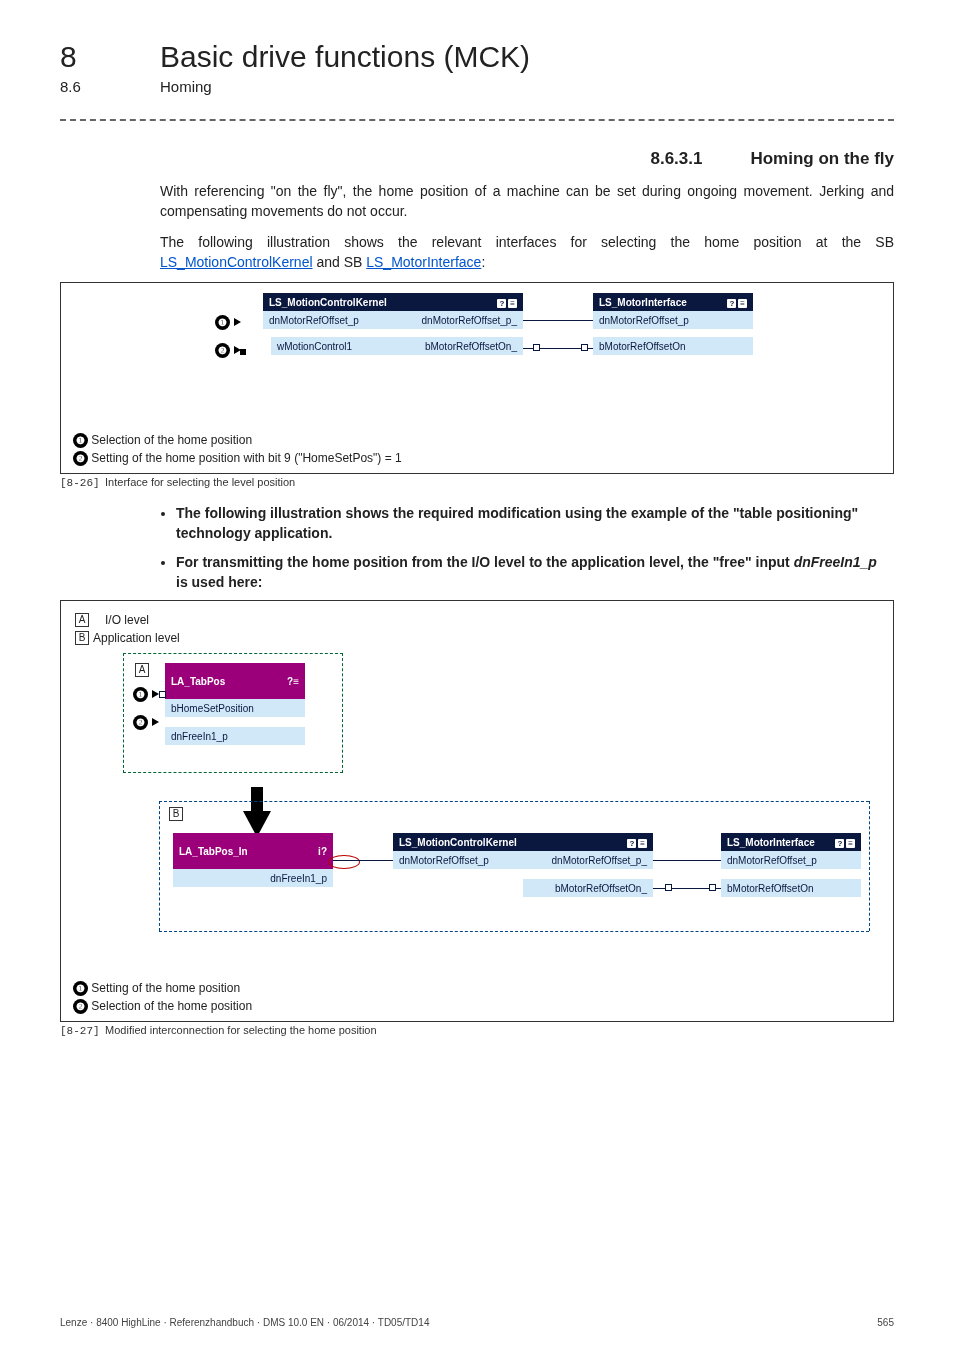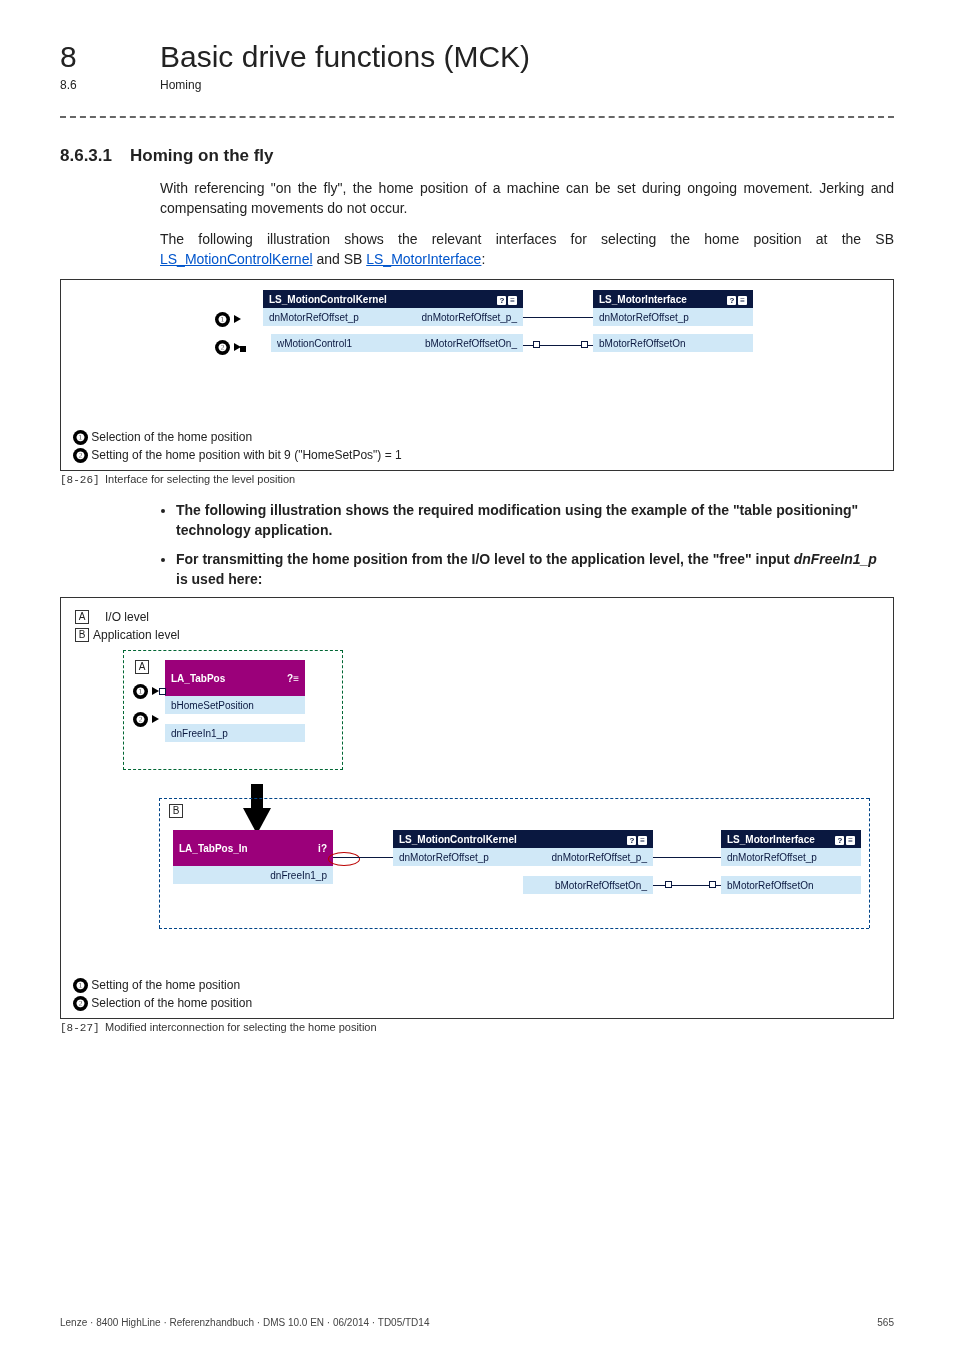--- a/index.html
+++ b/index.html
@@ -1,24 +1,24 @@
 <!DOCTYPE html>
 <html><head>
 <meta charset="utf-8">
 <style>
   * { box-sizing: border-box; margin: 0; padding: 0; }
   html, body { width: 954px; height: 1350px; background: #fff; font-family: "Segoe UI", Arial, sans-serif; color: #222; }
   .page { padding: 40px 60px 20px 60px; position: relative; height: 100%; }
   .hdr-row { display: flex; align-items: baseline; gap: 50px; margin-bottom: 4px; }
   .chnum { font-size: 30px; font-weight: 400; width: 50px; }
   .chtitle { font-size: 30px; font-weight: 400; }
-  .subrow { display: flex; gap: 50px; font-size: 12px; margin-bottom: 24px; }
+  .subrow { display: flex; gap: 50px; font-size: 15px; margin-bottom: 24px; }
   .subnum { width: 50px; }
   .dashline { border-top: 2px dashed #666; margin-bottom: 28px; }
-  .sec-row { display: flex; margin-bottom: 12px; }
+  .sec-row { display: flex; gap: 30px; margin-bottom: 12px; justify-content: flex-end; }
   .secnum { font-size: 17px; font-weight: 700; width: 70px; }
   .sectitle { font-size: 17px; font-weight: 700; }
   .body-indent { margin-left: 100px; }
   p.para { font-size: 14px; line-height: 1.45; margin-bottom: 10px; text-align: justify; }
   a.link { color: #0055cc; text-decoration: underline; }
   ul.bul { list-style: disc; margin-left: 116px; margin-bottom: 8px; font-weight: bold; }
   ul.bul li { font-size: 14px; line-height: 1.45; margin-bottom: 8px; padding-right: 10px; }
   .italic { font-style: italic; }
   .figbox { border: 1px solid #333; margin: 8px 0 2px 0; padding: 10px 12px 6px 12px; }
   .caption { font-size: 11px; color: #333; margin: 2px 0 14px 0; }

